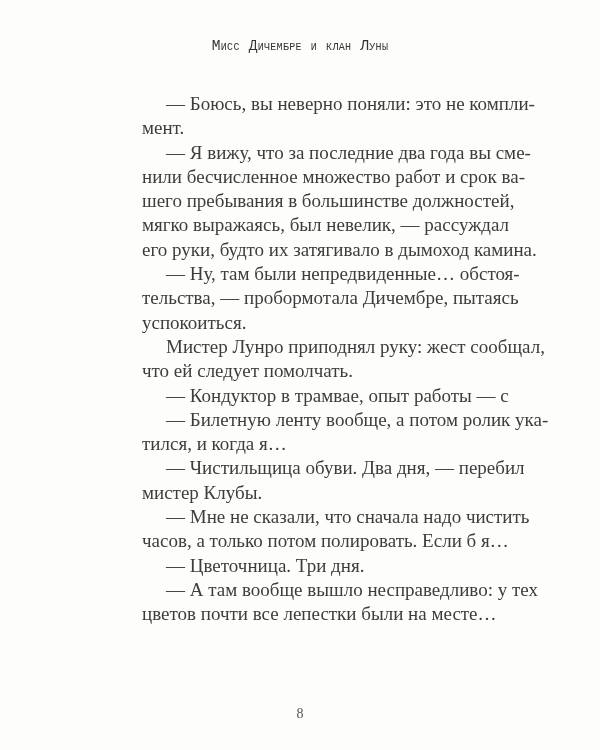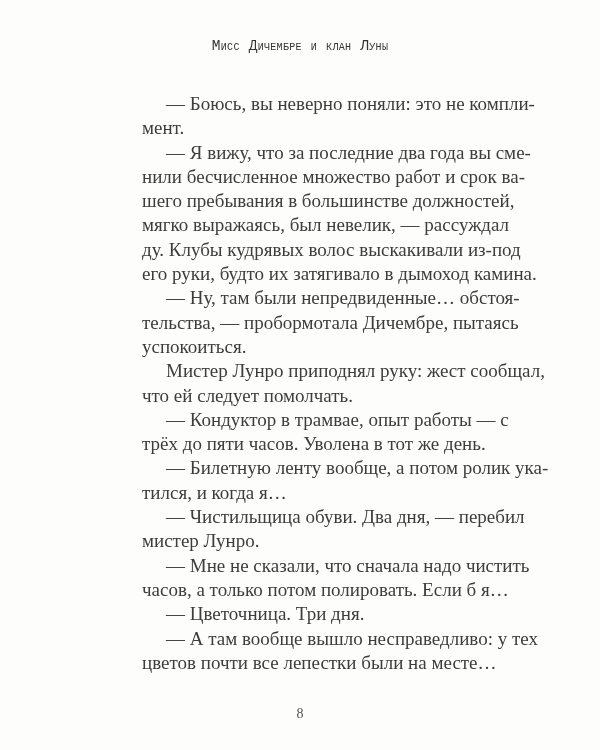--- a/index.html
+++ b/index.html
@@ -63,48 +63,46 @@
   </div>
 
   <div>
   </div>
 
   <div>
     <span class="line indent">— Я вижу, что за последние два года вы сме-</span>
     <span class="line">нили бесчисленное множество работ и срок ва-</span>
     <span class="line">шего пребывания в большинстве должностей,</span>
     <span class="line">мягко выражаясь, был невелик, — рассуждал</span>
-    <span class="line">ду. Клубы кудрявых волос выскакивали из-под</span>
     <span class="line last">его руки, будто их затягивало в дымоход камина.</span>
   </div>
 
   <div>
     <span class="line indent">— Ну, там были непредвиденные… обстоя-</span>
     <span class="line">тельства, — пробормотала Дичембре, пытаясь</span>
     <span class="line last">успокоиться.</span>
   </div>
 
   <div>
     <span class="line indent">Мистер Лунро приподнял руку: жест сообщал,</span>
     <span class="line last">что ей следует помолчать.</span>
   </div>
 
   <div>
     <span class="line indent">— Кондуктор в трамвае, опыт работы — с</span>
-    <span class="line last">трёх до пяти часов. Уволена в тот же день.</span>
   </div>
 
   <div>
     <span class="line indent">— Билетную ленту вообще, а потом ролик ука-</span>
     <span class="line last">тился, и когда я…</span>
   </div>
 
   <div>
     <span class="line indent">— Чистильщица обуви. Два дня, — перебил</span>
-    <span class="line last">мистер Лунро.</span>
+    <span class="line last">мистер Клубы.</span>
   </div>
 
   <div>
     <span class="line indent">— Мне не сказали, что сначала надо чистить</span>
     <span class="line last">часов, а только потом полировать. Если б я…</span>
   </div>
 
   <div>
     <span class="line indent last">— Цветочница. Три дня.</span>
   </div>

